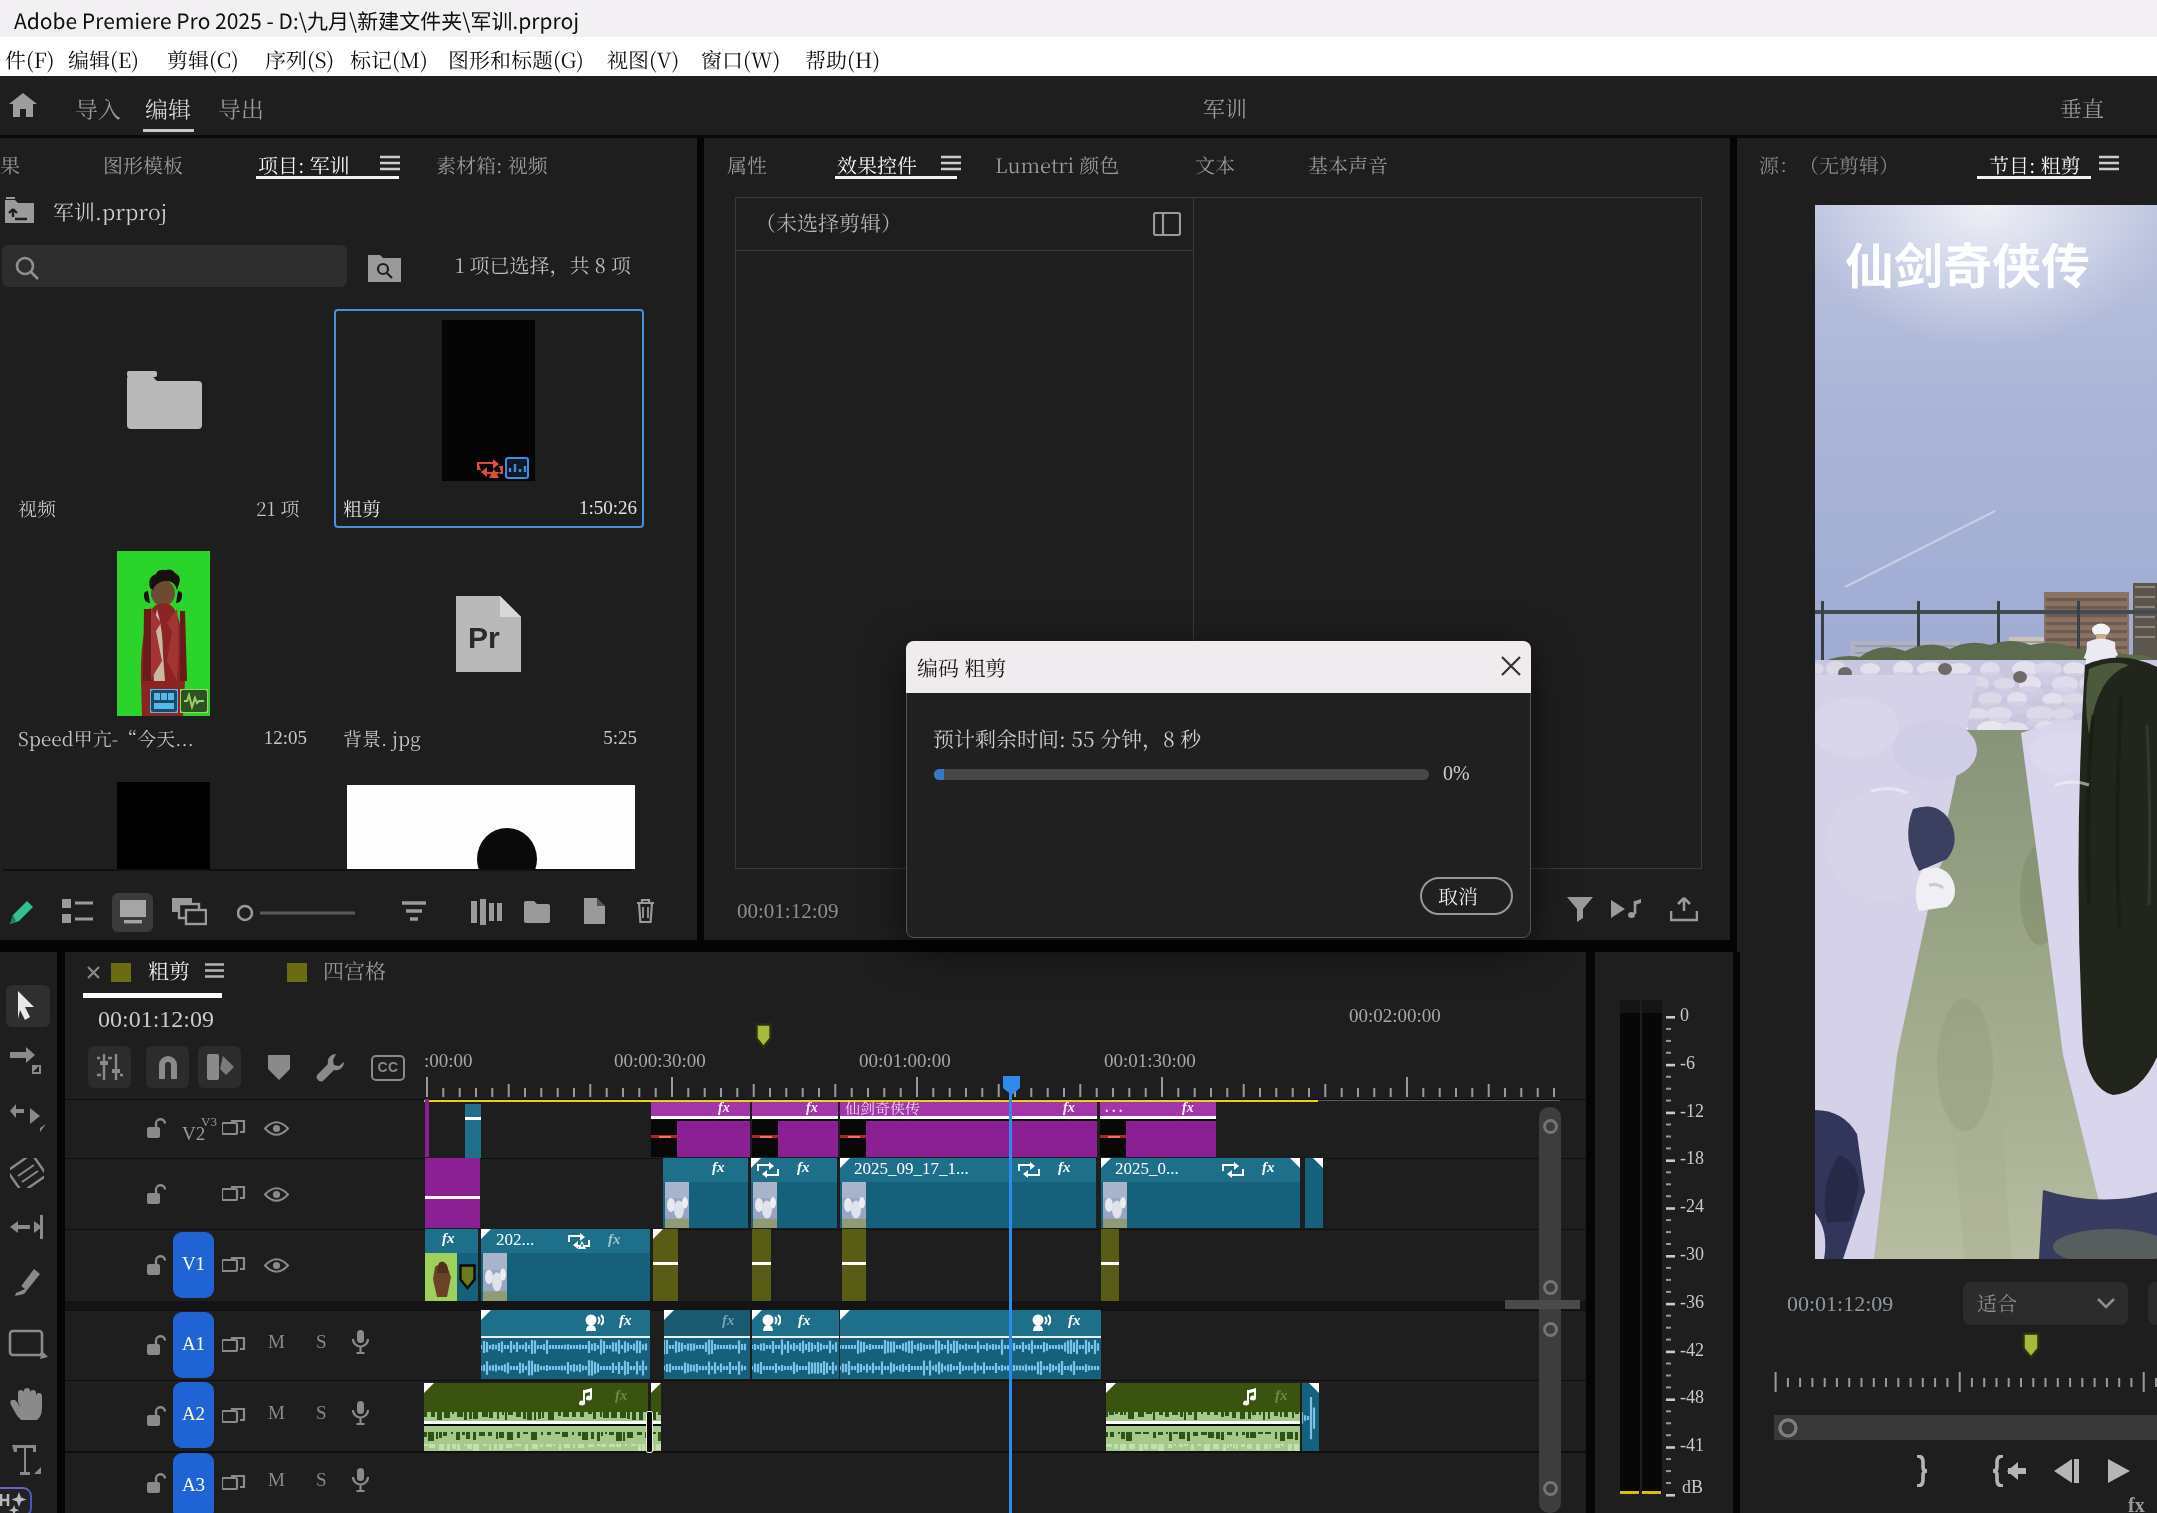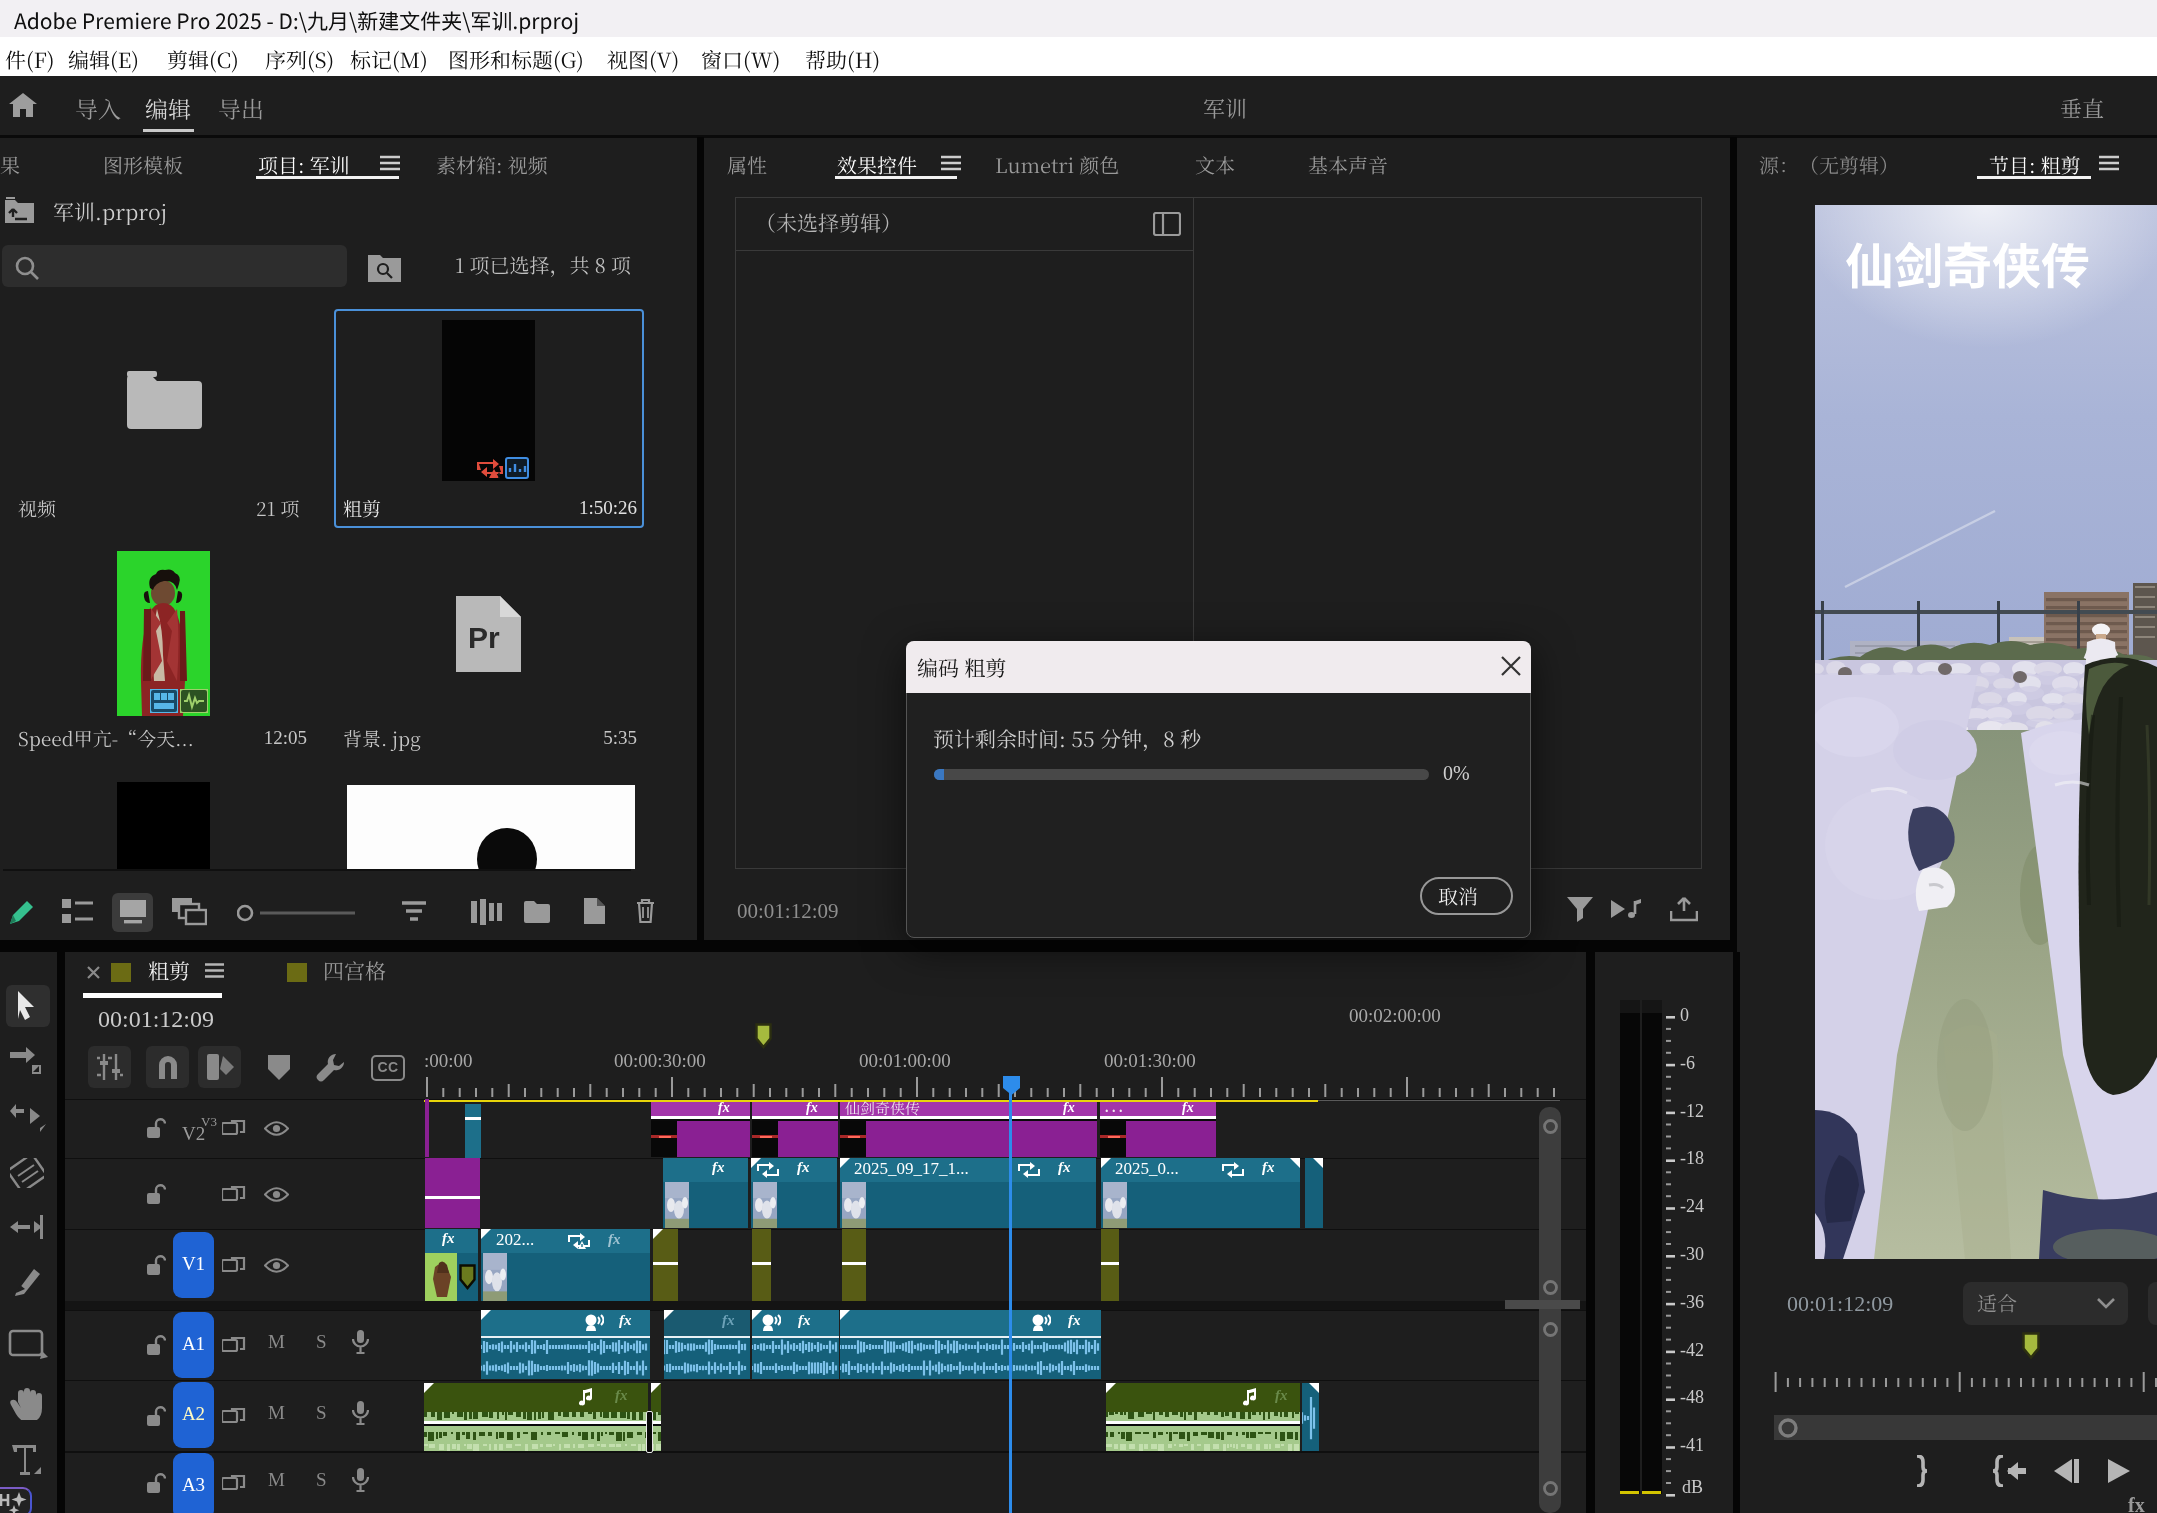--- a/index.html
+++ b/index.html
@@ -177,21 +177,21 @@
       </svg></div>
 <div style="position:absolute;left:200px;top:728px;width:107px;font-family:'Liberation Serif';font-size:19px;color:#c6c6c6;font-weight:normal;letter-spacing:0px;white-space:pre;line-height:1.1;text-align:right;">12:05</div>
 <div style="position:absolute;left:456px;top:596px;line-height:0;"><svg width="65" height="76" viewBox="0 0 65 76">
         <path d="M0 0h44l21 21v55H0Z" fill="#b9b9b9"></path>
         <path d="M44 0l21 21H44Z" fill="#d8d8d8"></path>
         <text x="12" y="52" font-family="Liberation Sans" font-size="30" font-weight="bold" fill="#2a2a2a">Pr</text>
       </svg></div>
 <div style="position:absolute;left:343px;top:727px;line-height:0;"><svg width="80" height="24" viewBox="0 -19.0 80 24">
         <path d="M1.1 -10.7 2 -9.2C2.1 -9.3 2.3 -9.4 2.4 -9.6C4.3 -10.3 5.8 -10.8 6.9 -11.2V-8.8H7.1C7.6 -8.8 8.1 -9.1 8.1 -9.2V-15.2C8.6 -15.3 8.7 -15.5 8.8 -15.7L6.9 -15.9V-13.8H1.7L1.9 -13.3H6.9V-11.7C4.5 -11.2 2.2 -10.8 1.1 -10.7ZM5.7 -5H13.5V-2.9H5.7ZM5.7 -5.5V-7.5H13.5V-5.5ZM4.4 -8.1V1.5H4.7C5.2 1.5 5.7 1.2 5.7 1V-2.3H13.5V-0.4C13.5 -0.2 13.4 -0 13 -0C12.6 -0 10.6 -0.2 10.6 -0.2V0.1C11.5 0.2 12 0.4 12.3 0.6C12.6 0.8 12.7 1.1 12.7 1.4C14.5 1.3 14.7 0.6 14.7 -0.3V-7.3C15.1 -7.4 15.4 -7.5 15.6 -7.7L13.9 -8.9L13.3 -8.1H5.8L4.4 -8.7ZM15.8 -15.1C15 -14.5 13.3 -13.6 11.8 -13V-15.3C12.2 -15.3 12.3 -15.5 12.4 -15.7L10.6 -15.9V-10.5C10.6 -9.6 10.9 -9.3 12.3 -9.3H14.4C17.2 -9.3 17.8 -9.5 17.8 -10.1C17.8 -10.3 17.7 -10.4 17.3 -10.6L17.2 -12.4H17C16.8 -11.6 16.6 -10.8 16.5 -10.6C16.4 -10.5 16.3 -10.4 16.1 -10.4C15.9 -10.4 15.2 -10.4 14.4 -10.4H12.6C11.9 -10.4 11.8 -10.4 11.8 -10.7V-12.5C13.5 -12.9 15.2 -13.5 16.4 -13.9C16.8 -13.7 17.2 -13.7 17.3 -13.9Z M30.9 -2.4 30.8 -2.1C32.9 -1.2 34.6 0.1 35.2 1C36.7 1.6 37.4 -1.5 30.9 -2.4ZM26.3 -1.8 24.7 -2.7C23.8 -1.5 21.9 -0.1 20.2 0.8L20.4 1C22.4 0.5 24.5 -0.6 25.6 -1.7C26 -1.5 26.2 -1.6 26.3 -1.8ZM35.3 -9.7 34.5 -8.6H28.7C29.6 -8.7 29.7 -10.2 27.3 -10.2L27.1 -10.1C27.6 -9.8 28.1 -9.2 28.3 -8.7C28.4 -8.6 28.5 -8.6 28.6 -8.6H20.1L20.3 -8H36.4C36.7 -8 36.9 -8.1 36.9 -8.3C36.3 -8.9 35.3 -9.7 35.3 -9.7ZM24.8 -2.9V-3.3H27.9V-0.3C27.9 -0.1 27.8 0 27.5 0C27.1 0 25.3 -0.1 25.3 -0.1V0.2C26.1 0.3 26.6 0.4 26.8 0.6C27.1 0.8 27.2 1.1 27.2 1.5C28.8 1.3 29.1 0.7 29.1 -0.3V-3.3H32.3V-2.7H32.5C32.9 -2.7 33.6 -2.9 33.6 -3.1V-5.9C34 -5.9 34.3 -6.1 34.4 -6.2L32.8 -7.4L32.1 -6.7H24.9L23.6 -7.3V-2.5H23.8C24.3 -2.5 24.8 -2.8 24.8 -2.9ZM32.3 -6.1V-3.9H24.8V-6.1ZM32.8 -14.3V-12.9H24.3V-14.3ZM24.3 -9.8V-10.3H32.8V-9.6H33C33.4 -9.6 34 -9.9 34 -10V-14.1C34.4 -14.2 34.7 -14.3 34.9 -14.5L33.3 -15.7L32.6 -14.9H24.5L23.1 -15.5V-9.4H23.3C23.8 -9.4 24.3 -9.7 24.3 -9.8ZM24.3 -10.9V-12.3H32.8V-10.9Z M41.1 0.3C41.8 0.3 42.3 -0.3 42.3 -0.9C42.3 -1.5 41.8 -2.1 41.1 -2.1C40.4 -2.1 39.9 -1.5 39.9 -0.9C39.9 -0.3 40.4 0.3 41.1 0.3Z M52.1 -12.4C52.7 -12.4 53.2 -12.9 53.2 -13.5C53.2 -14.1 52.7 -14.6 52.1 -14.6C51.5 -14.6 51 -14.1 51 -13.5C51 -12.9 51.5 -12.4 52.1 -12.4ZM49.2 5.1C50.2 5.1 50.9 4.8 51.7 4.1C52.8 3 53 1.5 53 -2V-7.2L53.1 -9.9L52.8 -10L49.7 -9.3V-8.8L51.4 -8.7C51.4 -7.8 51.5 -6.7 51.5 -5.5V-1.8C51.5 0.8 51.4 2.7 50.9 3.7C50.8 4 50.5 4.3 50.3 4.4L49.9 4.1C49.5 3.7 49.1 3.5 48.6 3.5C48.1 3.5 47.7 3.8 47.6 4.3C47.7 4.8 48.2 5.1 49.2 5.1Z M62 0.3C64.4 0.3 66.2 -1.7 66.2 -5C66.2 -8.1 64.5 -10.1 62.2 -10.1C61 -10.1 59.9 -9.6 58.9 -8.5L58.8 -9.9L58.6 -10L55.7 -9.3V-8.8L57.4 -8.7C57.4 -7.8 57.4 -6.7 57.4 -5.5V0.5L57.4 4.3L55.8 4.4V4.9H60.8V4.4L59 4.3L59 0.5V-1.1C59.9 -0.1 60.9 0.3 62 0.3ZM59 -8C59.9 -8.9 60.8 -9.2 61.6 -9.2C63.3 -9.2 64.5 -7.8 64.5 -5C64.5 -1.8 63.2 -0.6 61.5 -0.6C60.6 -0.6 59.8 -0.9 59 -1.7Z M72.1 -3.9C70.7 -3.9 69.8 -5 69.8 -6.7C69.8 -8.4 70.7 -9.5 72.1 -9.5C73.4 -9.5 74.3 -8.4 74.3 -6.7C74.3 -5 73.4 -3.9 72.1 -3.9ZM72.1 -3.3C74.3 -3.3 75.8 -4.7 75.8 -6.7C75.8 -7.5 75.5 -8.3 75.1 -8.9L77.3 -8.8V-9.8L77 -10L74.6 -9.3C74 -9.8 73.2 -10.1 72.1 -10.1C69.8 -10.1 68.4 -8.7 68.4 -6.7C68.4 -5.4 68.9 -4.4 69.9 -3.8C69 -3 68.6 -2.3 68.6 -1.6C68.6 -0.8 69 -0.2 69.8 0C68.6 0.6 67.9 1.4 67.9 2.4C67.9 3.9 69 4.9 71.8 4.9C75.4 4.9 77.2 3.2 77.2 1.4C77.2 -0.2 76.2 -1.1 73.9 -1.1H71.1C70 -1.1 69.6 -1.6 69.6 -2.2C69.6 -2.7 69.8 -3.1 70.3 -3.6C70.8 -3.4 71.4 -3.3 72.1 -3.3ZM70.2 0.2C70.6 0.2 70.9 0.3 71.4 0.3H73.8C75.4 0.3 75.9 1 75.9 1.8C75.9 3.2 74.5 4.3 71.9 4.3C70.1 4.3 69.1 3.5 69.1 2.2C69.1 1.3 69.4 0.8 70.2 0.2Z" fill="#c6c6c6"></path>
       </svg></div>
-<div style="position:absolute;left:530px;top:728px;width:107px;font-family:'Liberation Serif';font-size:19px;color:#c6c6c6;font-weight:normal;letter-spacing:0px;white-space:pre;line-height:1.1;text-align:right;">5:35</div>
+<div style="position:absolute;left:530px;top:728px;width:107px;font-family:'Liberation Serif';font-size:19px;color:#c6c6c6;font-weight:normal;letter-spacing:0px;white-space:pre;line-height:1.1;text-align:right;">5:25</div>
 <div style="position:absolute;left:117px;top:782px;width:93px;height:87px;background:#000;"></div>
 <div style="position:absolute;left:347px;top:785px;width:288px;height:84px;background:#fdfdfd;overflow:hidden;">
       <div style="position:absolute;left:130px;top:43px;width:60px;height:62px;border-radius:50%;background:#0a0a0a"></div>
     </div>
 <div style="position:absolute;left:3px;top:869px;width:628px;height:2px;background:#101010;"></div>
 <div style="position:absolute;left:8px;top:898px;line-height:0;"><svg width="26" height="28" viewBox="0 0 26 28">
         <path d="M2 26l3-9 14-14 6 6-14 14z" fill="#35c08e"></path>
         <path d="M2 26l3-9 3 6z" fill="#1e7a58"></path>
       </svg></div>
 <div style="position:absolute;left:62px;top:899px;line-height:0;"><svg width="31" height="26" viewBox="0 0 31 26">

